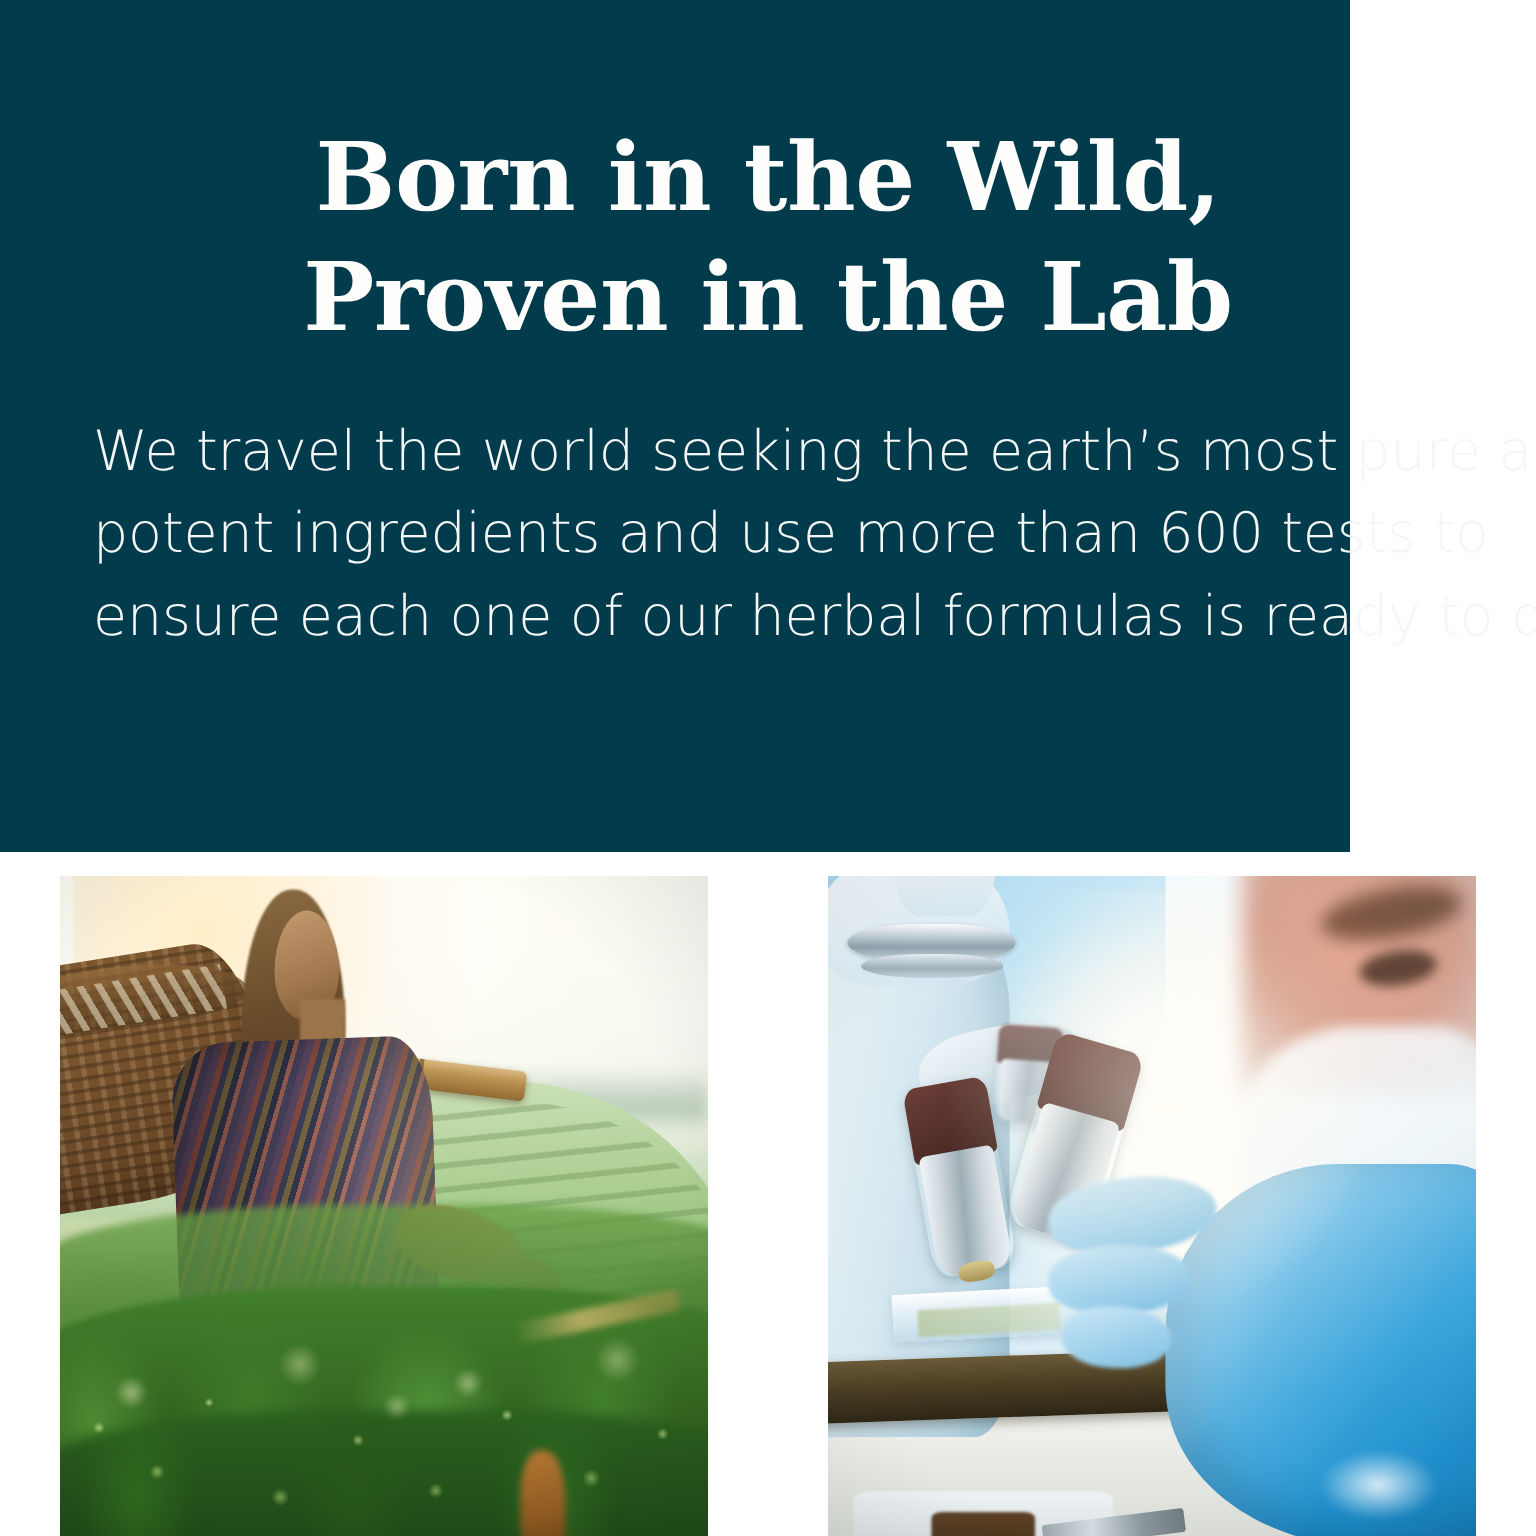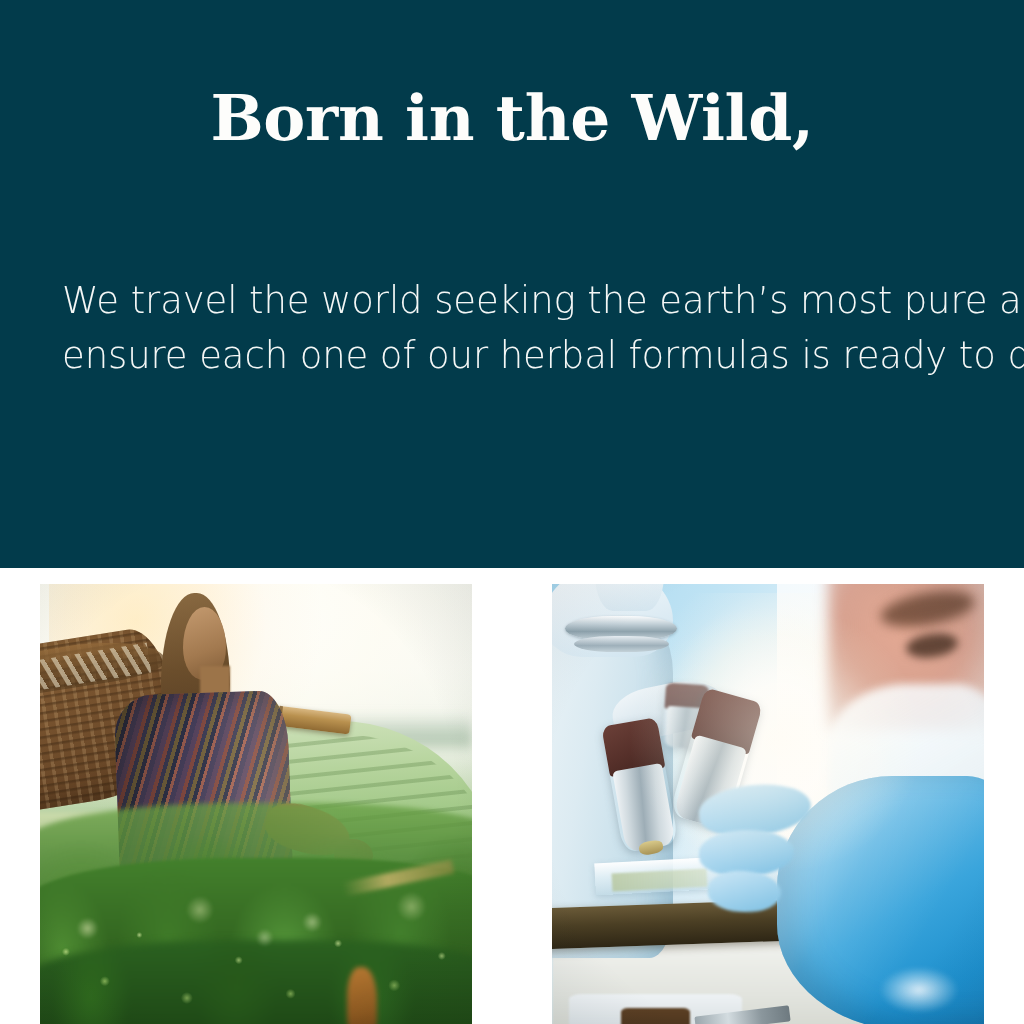--- a/index.html
+++ b/index.html
@@ -13,21 +13,21 @@
     height: 1024px;
     overflow: hidden;
     font-family: "Liberation Sans", sans-serif;
   }
 
   
   .text-panel {
     position: absolute;
     left: 0;
     top: 0;
-    width: 1024px;
+    width: 900px;
     height: 568px;
     background: #023b4b;
     box-sizing: border-box;
   }
 
   .headline {
     position: absolute;
     left: 0;
     top: 78px;
     width: 1024px;
@@ -712,24 +712,26 @@
 </style>
 </head>
 <body>
 
 <div id="canvas">
 
   <section class="text-panel">
 
     <h1 class="headline">
       <span class="headline-line">Born in the Wild,</span>
+      <span class="headline-line">Proven in the Lab</span>
     </h1>
 
     <p class="body-copy">
       <span class="body-line">We travel the world seeking the earth’s most pure and</span>
+      <span class="body-line">potent ingredients and use more than 600 tests to</span>
       <span class="body-line">ensure each one of our herbal formulas is ready to do</span>
     </p>
 
   </section>
 
   <section class="photo-strip">
 
     <figure class="photo photo-field">
       <div class="sky-glow"></div>
       <div class="ridge-far"></div>

